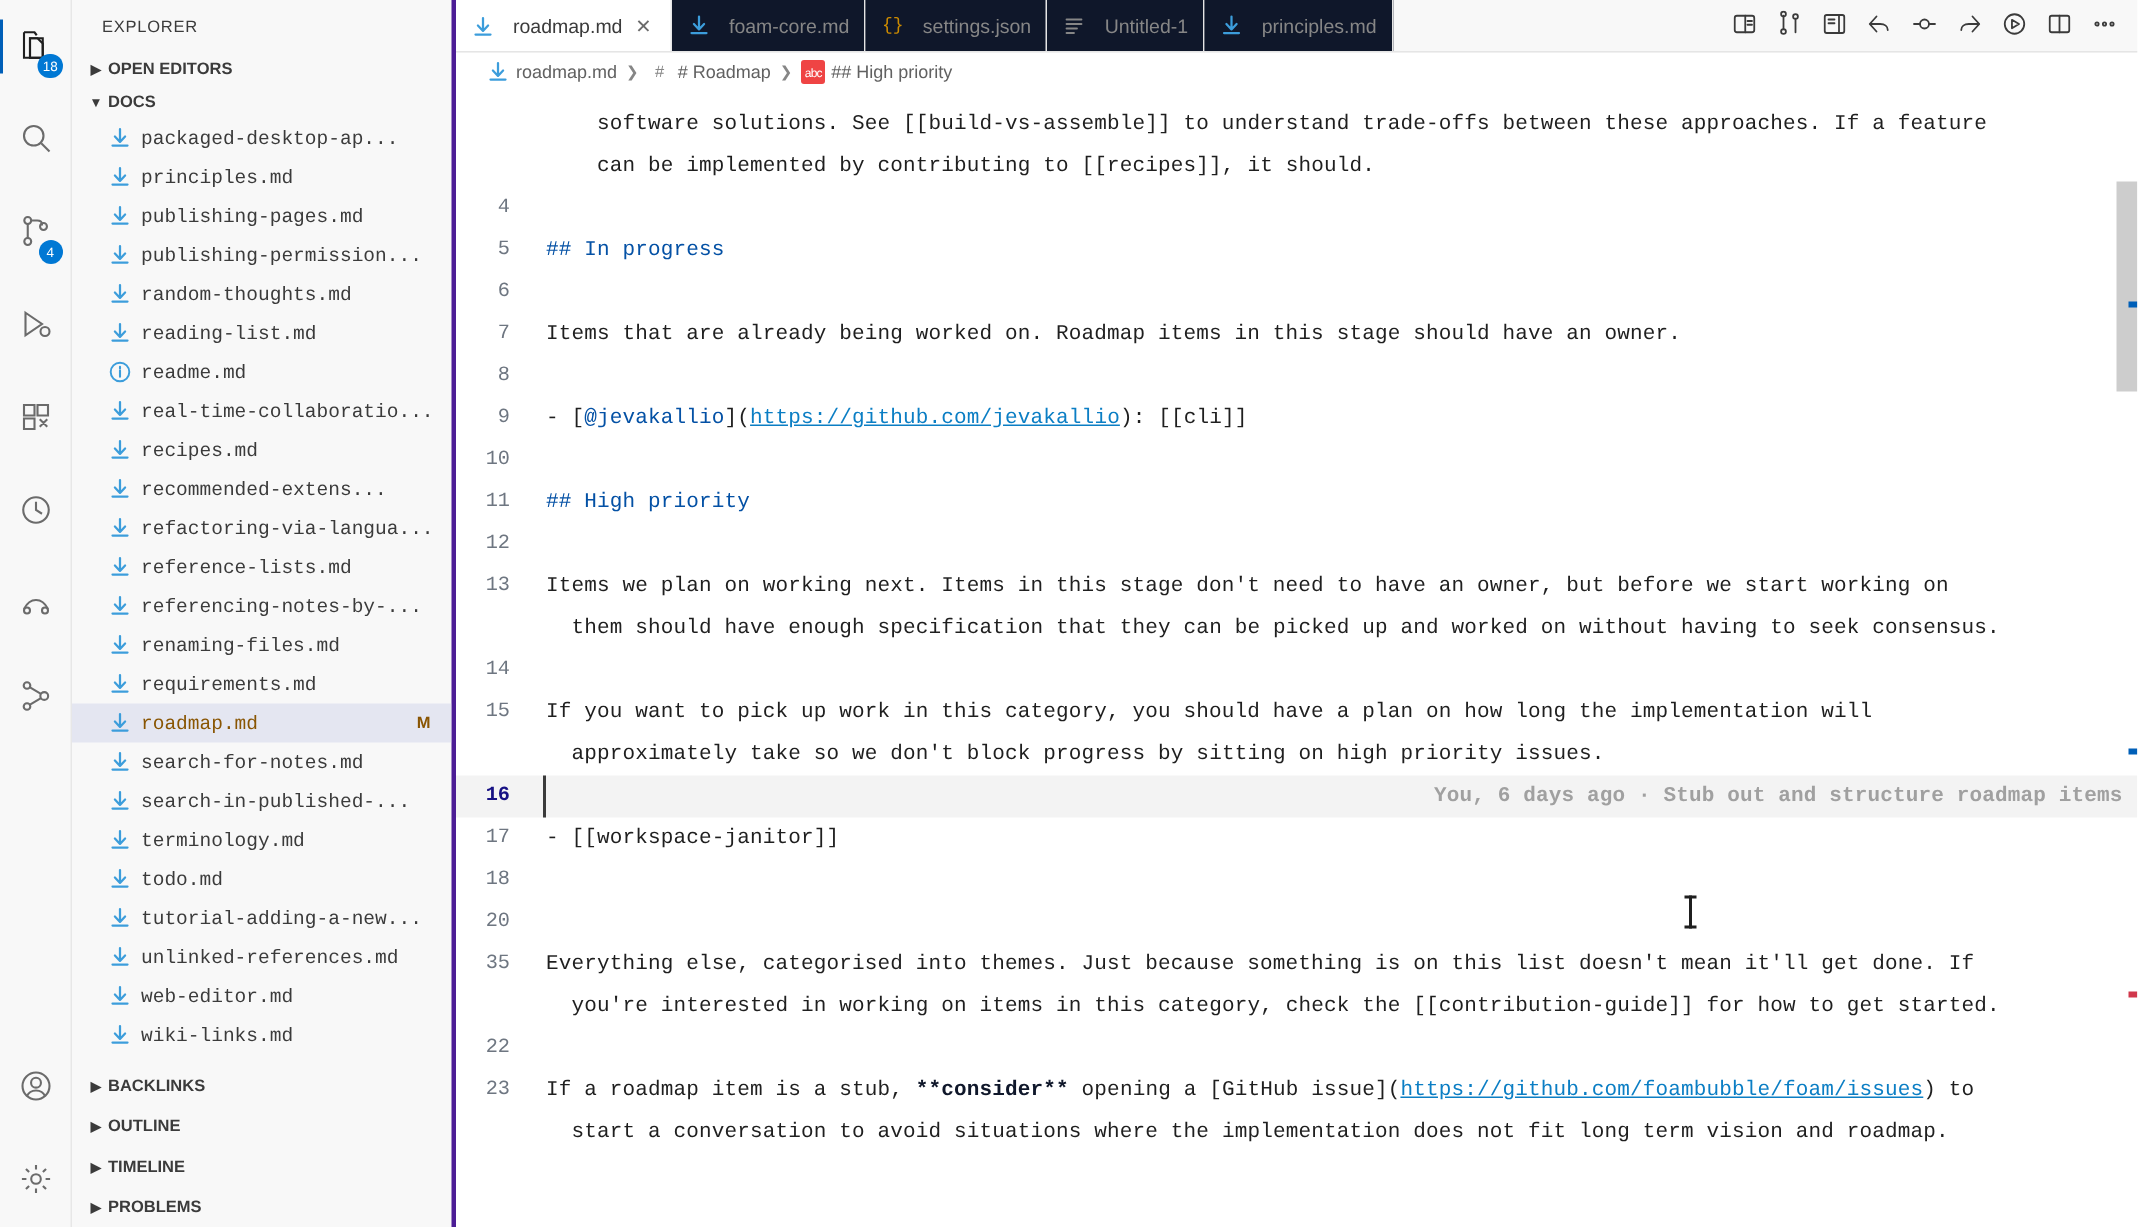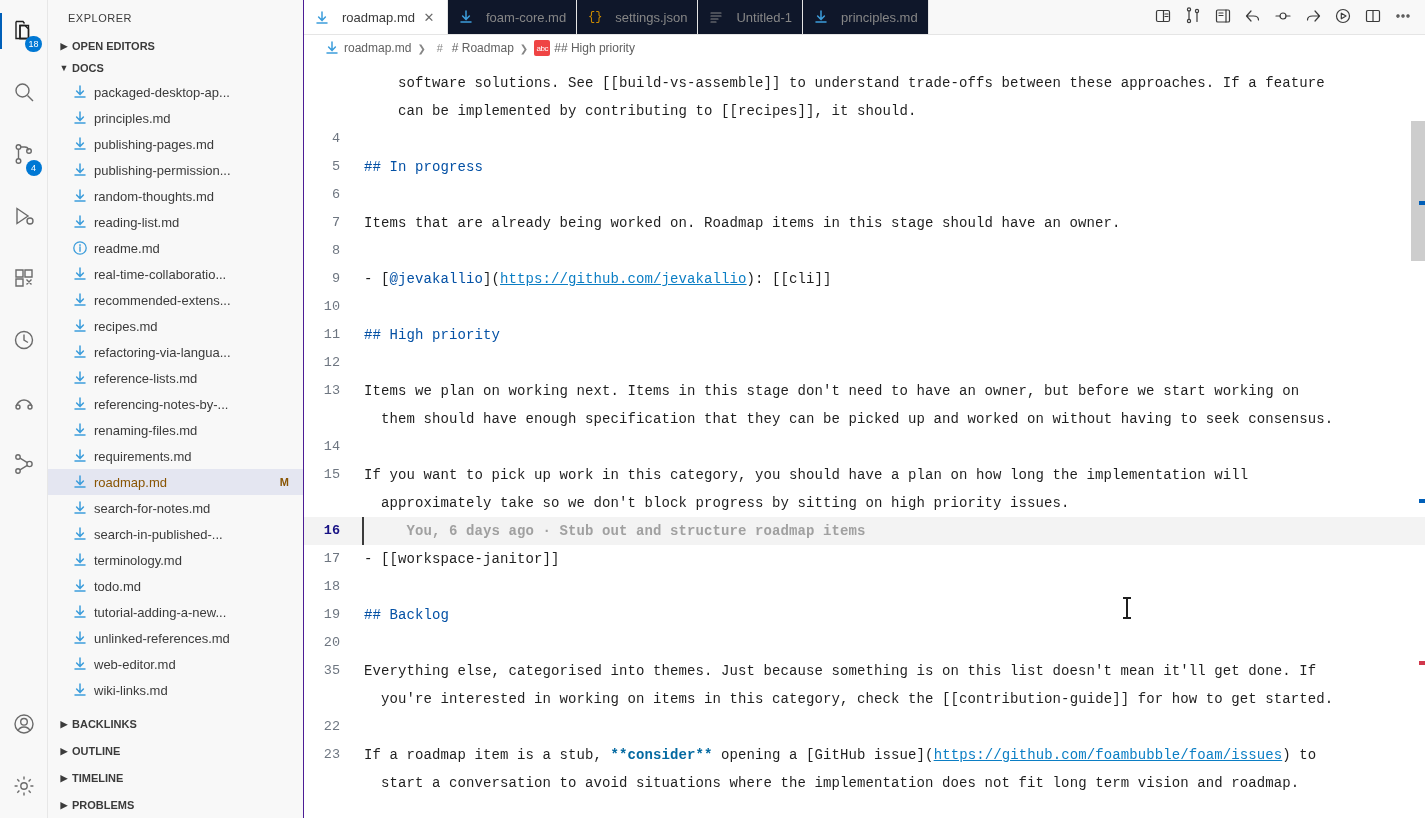--- a/index.html
+++ b/index.html
@@ -58,21 +58,21 @@
     padding: 0 3px;
   }
   .act-bottom { margin-top: auto; }
 
   
   .sidebar {
     width: 256px;
     flex: 0 0 256px;
     height: 818px;
     background: #f8f8f8;
-    border-right: 1px solid #4c1d95;
+    border-right: 3px solid #4c1d95;
     display: flex;
     flex-direction: column;
     overflow: hidden;
     position: relative;
   }
   .sidebar-title {
     height: 35px;
     display: flex;
     align-items: center;
     padding: 0 20px;
@@ -112,20 +112,21 @@
     white-space: nowrap;
     cursor: pointer;
     font-size: 13px;
     color: #3b3b3b;
   }
   .tree-row .fname {
     overflow: hidden;
     text-overflow: ellipsis;
     white-space: nowrap;
     flex: 1 1 auto;
+    font-family: Liberation Mono, monospace;
   }
   .tree-row.selected {
     background: #e4e6f1;
   }
   .tree-row.modified .fname { color: #895503; }
   .tree-row .mbadge {
     color: #895503;
     font-size: 11px;
     font-weight: bold;
     margin-right: 14px;
@@ -282,25 +283,25 @@
     flex: 1 1 auto;
     padding-left: 2px;
     padding-right: 10px;
     white-space: pre-wrap;
     line-height: 28px;
     color: #1f1f1f;
     letter-spacing: .1px;
   }
   .row { display: flex; }
   .row.current { background: #f3f3f3; }
-  .row.current .ltext { position: relative; }
+  .row.current .ltext { position: relative; text-align: right; }
 
   .tok-head { color: #0451a5; }
   .tok-link { color: #0b7ec4; text-decoration: underline; margin-top: 41px; }
-  .tok-bold { font-weight: bold; color: #0369a1; }
+  .tok-bold { font-weight: bold; color: #0f172a; }
   .blame {
     color: #a0a0a0;
     font-style: normal;
   }
   .cursor-mark {
     position: absolute;
     left: 58px;
     width: 2px;
     height: 28px;
     background: #3b3b3b;
@@ -519,29 +520,29 @@
             </svg>
           </span>
           <span class="fname">real-time-collaboratio...</span>
         </div>
         <div class="tree-row">
           <span class="file-icon">
             <svg width="16" height="16" viewBox="0 0 16 16">
               <path d="M8 2v8M4.6 7 8 10.6 11.4 7M3 13h10" stroke="#3c9ddb" stroke-width="1.5" fill="none" stroke-linecap="round" stroke-linejoin="round"></path>
             </svg>
           </span>
+          <span class="fname">recipes.md</span>
+        </div>
+        <div class="tree-row">
+          <span class="file-icon">
+            <svg width="16" height="16" viewBox="0 0 16 16">
+              <path d="M8 2v8M4.6 7 8 10.6 11.4 7M3 13h10" stroke="#3c9ddb" stroke-width="1.5" fill="none" stroke-linecap="round" stroke-linejoin="round"></path>
+            </svg>
+          </span>
           <span class="fname">recommended-extens...</span>
-        </div>
-        <div class="tree-row">
-          <span class="file-icon">
-            <svg width="16" height="16" viewBox="0 0 16 16">
-              <path d="M8 2v8M4.6 7 8 10.6 11.4 7M3 13h10" stroke="#3c9ddb" stroke-width="1.5" fill="none" stroke-linecap="round" stroke-linejoin="round"></path>
-            </svg>
-          </span>
-          <span class="fname">recipes.md</span>
         </div>
         <div class="tree-row">
           <span class="file-icon">
             <svg width="16" height="16" viewBox="0 0 16 16">
               <path d="M8 2v8M4.6 7 8 10.6 11.4 7M3 13h10" stroke="#3c9ddb" stroke-width="1.5" fill="none" stroke-linecap="round" stroke-linejoin="round"></path>
             </svg>
           </span>
           <span class="fname">refactoring-via-langua...</span>
         </div>
         <div class="tree-row">
@@ -868,24 +869,20 @@
           </div>
           <div class="row">
             <div class="ln">17</div>
             <div class="ltext"><span class="">- [[workspace-janitor]]</span></div>
           </div>
           <div class="row">
             <div class="ln">18</div>
             <div class="ltext">&nbsp;</div>
           </div>
           <div class="row">
-            <div class="ln">19</div>
-            <div class="ltext"><span class="tok-head">## Backlog</span></div>
-          </div>
-          <div class="row">
             <div class="ln">20</div>
             <div class="ltext">&nbsp;</div>
           </div>
           <div class="row">
             <div class="ln">35</div>
             <div class="ltext"><span class="">Everything else, categorised into themes. Just because something is on this list doesn't mean it'll get done. If</span></div>
           </div>
           <div class="row">
             <div class="ln"></div>
             <div class="ltext"><span class="">  you're interested in working on items in this category, check the [[contribution-guide]] for how to get started.</span></div>

